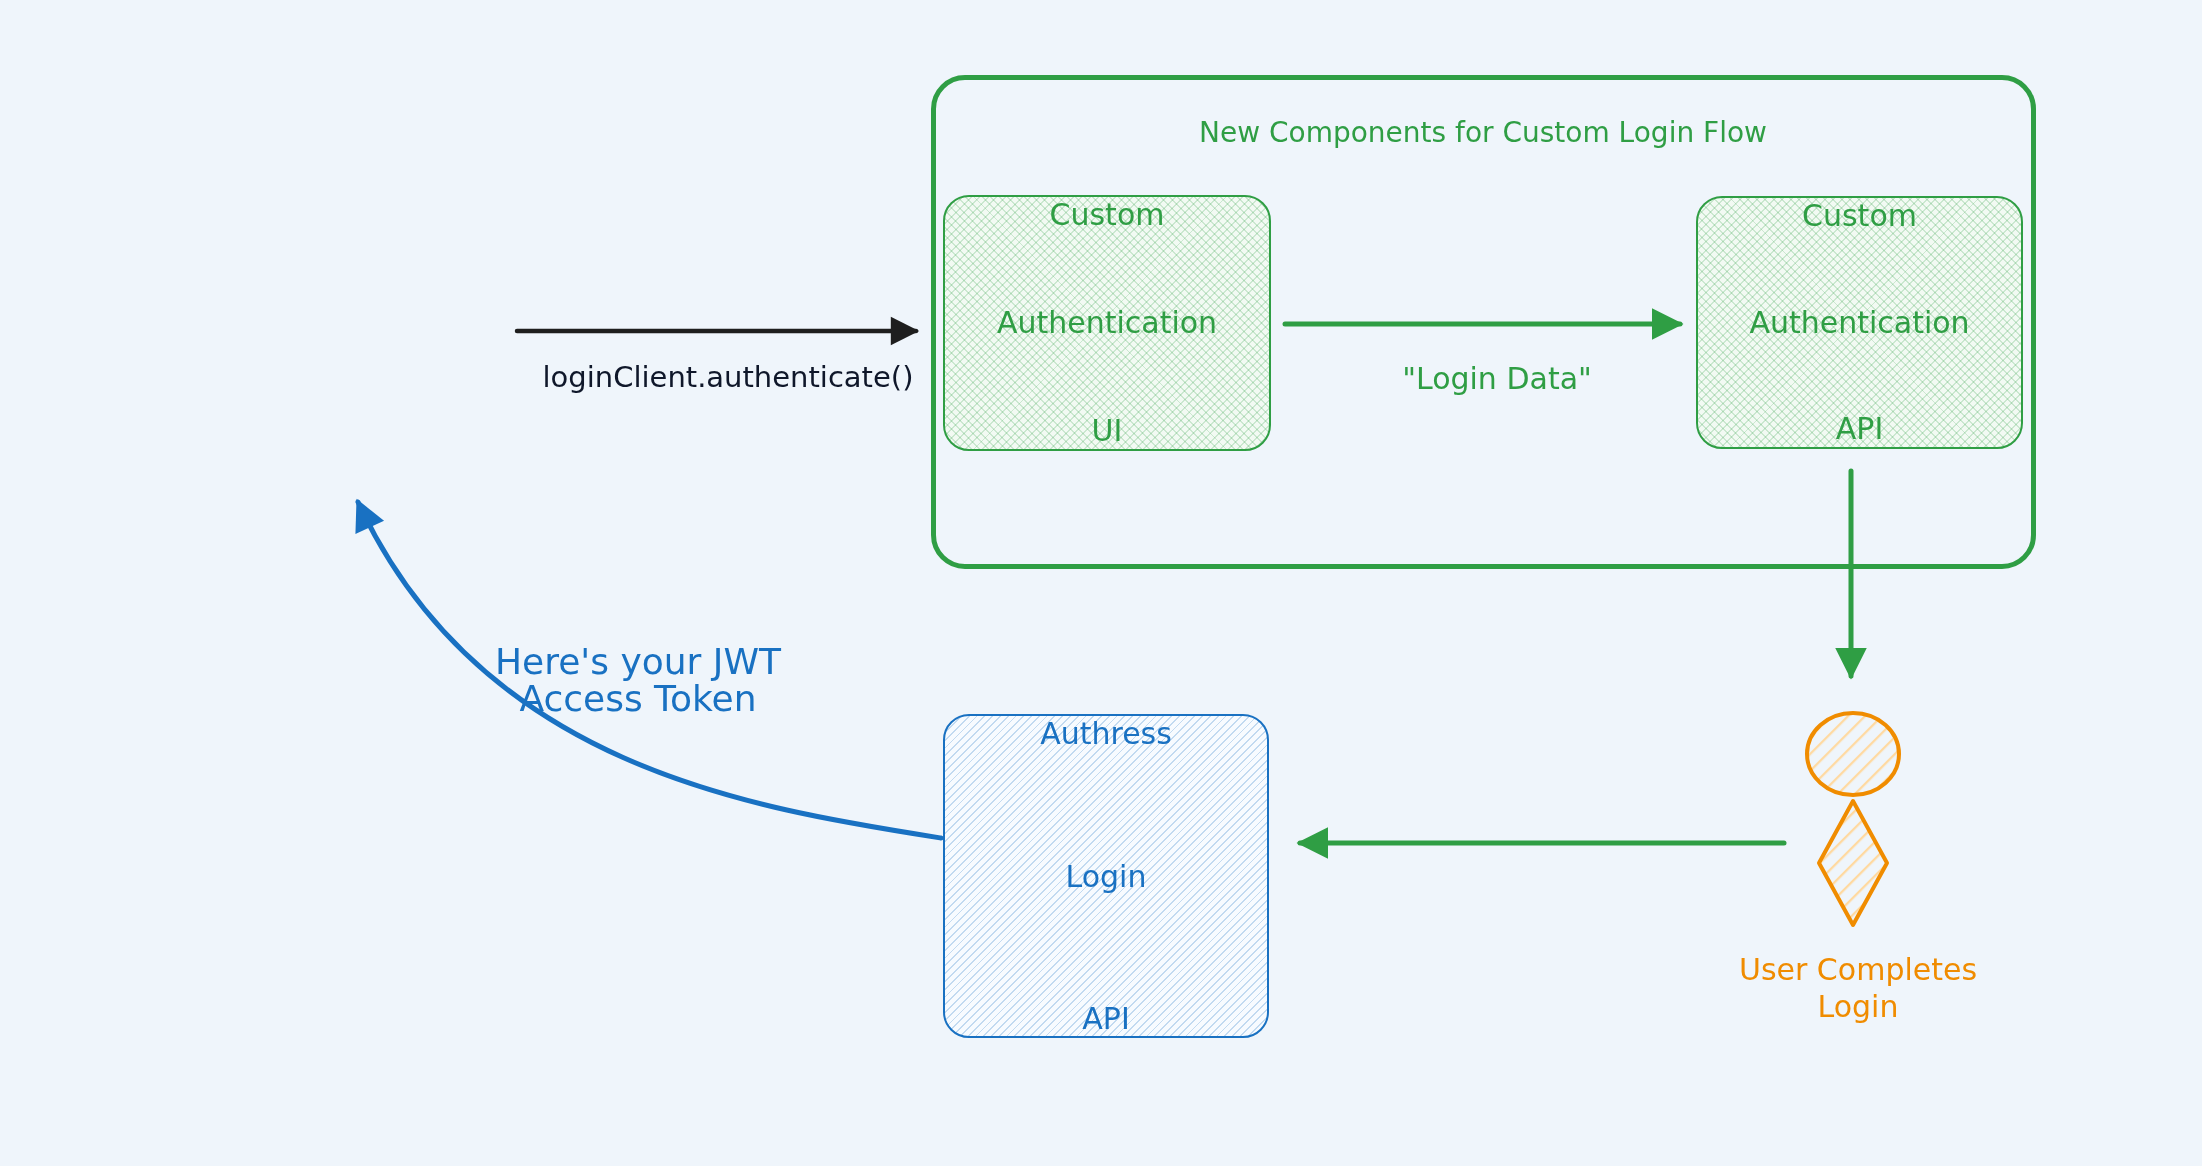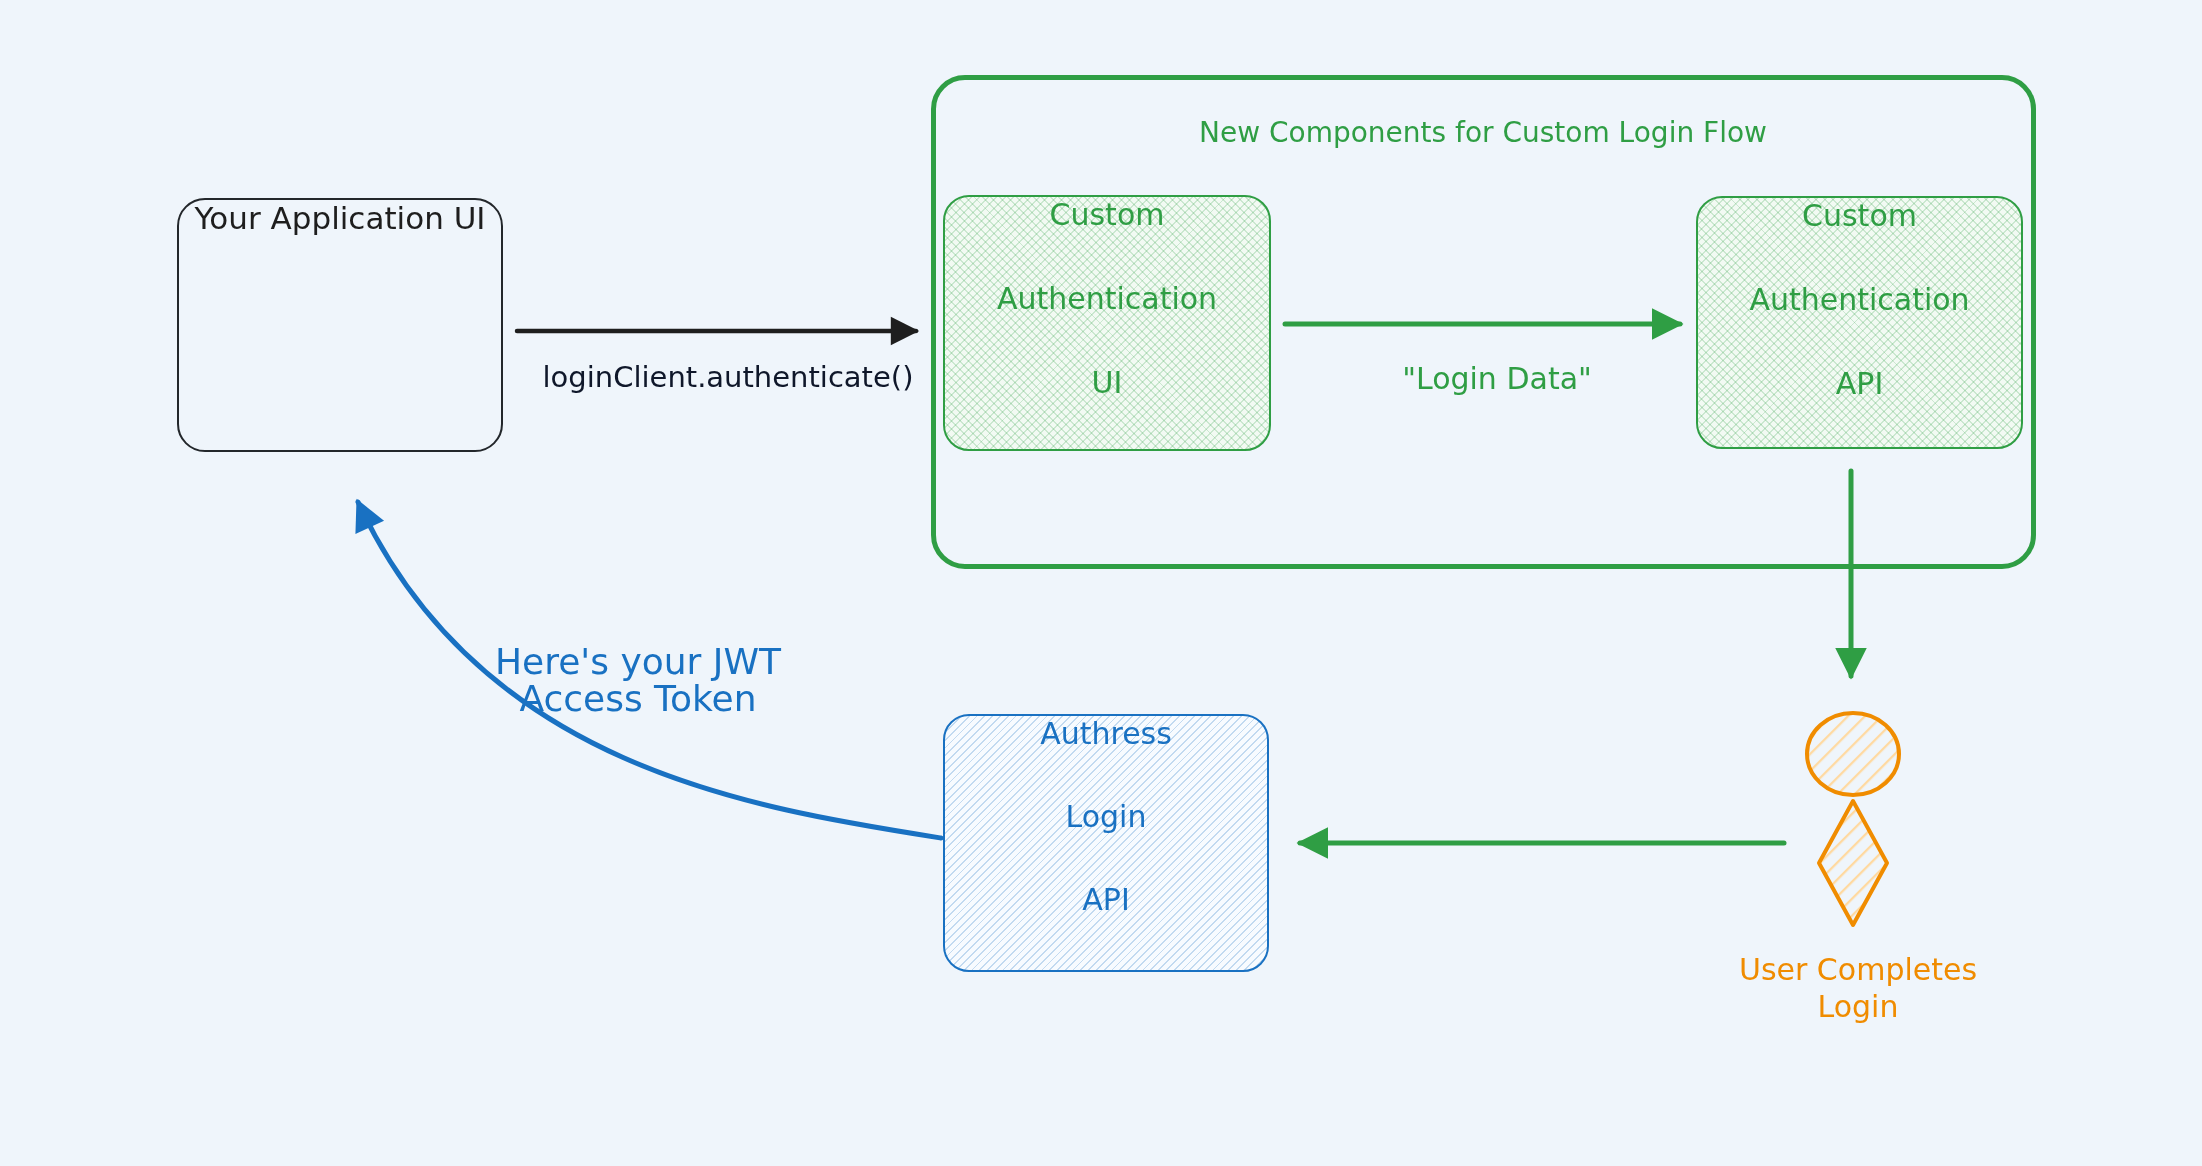--- a/index.html
+++ b/index.html
@@ -6,21 +6,21 @@
   .canvas{
     position:relative;
     width:2202px;height:1166px;
     background:#eff5fb;
     overflow:hidden;
     font-family:"DejaVu Sans","Liberation Sans",sans-serif;
   }
   .node{
     position:absolute;
     display:flex;flex-direction:column;
-    align-items:center;justify-content:flex-start;
+    align-items:center;justify-content:space-between;
     text-align:center;white-space:nowrap;
     box-sizing:border-box;
     gap:48px;
   }
   .node-app{
     left:177px;top:198px;width:326px;height:254px;
     border:2px solid #23272b;border-radius:28px;
     color:#1e1e1e;font-size:31px;
     background:transparent;
   }
@@ -38,21 +38,21 @@
     border:2px solid #2f9e44;border-radius:26px;
     color:#2f9e44;font-size:30px;line-height:36px;
     background-color:#f2faf3;
     background-image:
       repeating-linear-gradient(45deg, rgba(47,158,68,.20) 0 1.4px, transparent 1.4px 6px),
       repeating-linear-gradient(135deg, rgba(47,158,68,.20) 0 1.4px, transparent 1.4px 6px);
   }
   .node-cauth-ui{left:943px;top:195px;width:328px;height:256px;}
   .node-cauth-api{left:1696px;top:196px;width:327px;height:253px;}
   .node-blue{
-    left:943px;top:714px;width:326px;height:258px;
+    left:943px;top:714px;width:326px;height:324px;
     border:2px solid #1971c2;border-radius:26px;
     color:#1971c2;font-size:30px;line-height:35px;
     background-color:#f7fbff;
     background-image:
       repeating-linear-gradient(135deg, rgba(25,113,194,.24) 0 1.3px, transparent 1.3px 5.5px);
   }
   .edge-label{
     position:absolute;transform:translate(-50%,-50%);
     text-align:center;white-space:nowrap;
   }
@@ -63,23 +63,20 @@
   svg.overlay{
     position:absolute;left:0;top:0;width:2202px;height:1166px;
     pointer-events:none;
   }
 </style>
 </head>
 <body>
 
 <div class="canvas">
 
-  <div class="node node-app">
-    <div>Your Application UI</div>
-  </div>
 
   <div class="group-box"></div>
   <div class="group-title">New Components for Custom Login Flow</div>
 
   <div class="node node-green node-cauth-ui">
     <div>Custom</div>
     <div>Authentication</div>
     <div>UI</div>
   </div>
 

